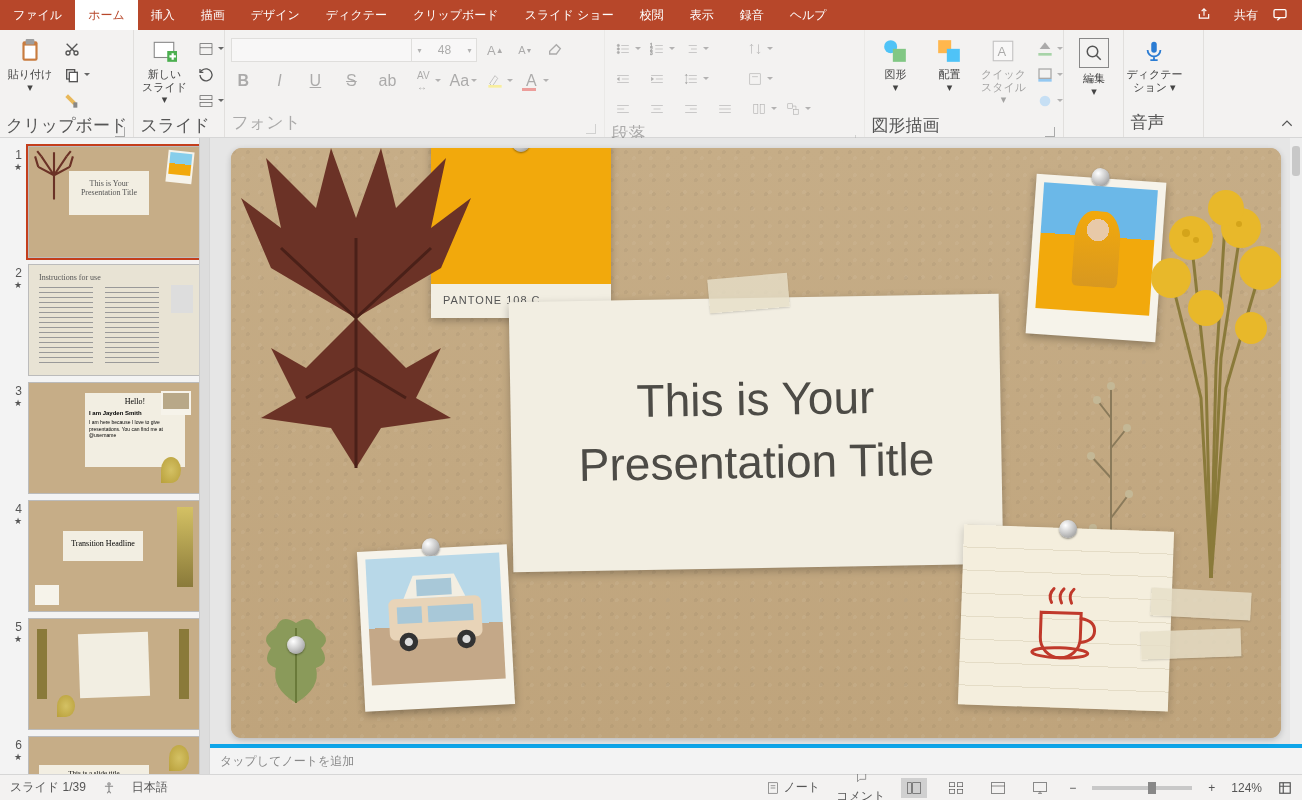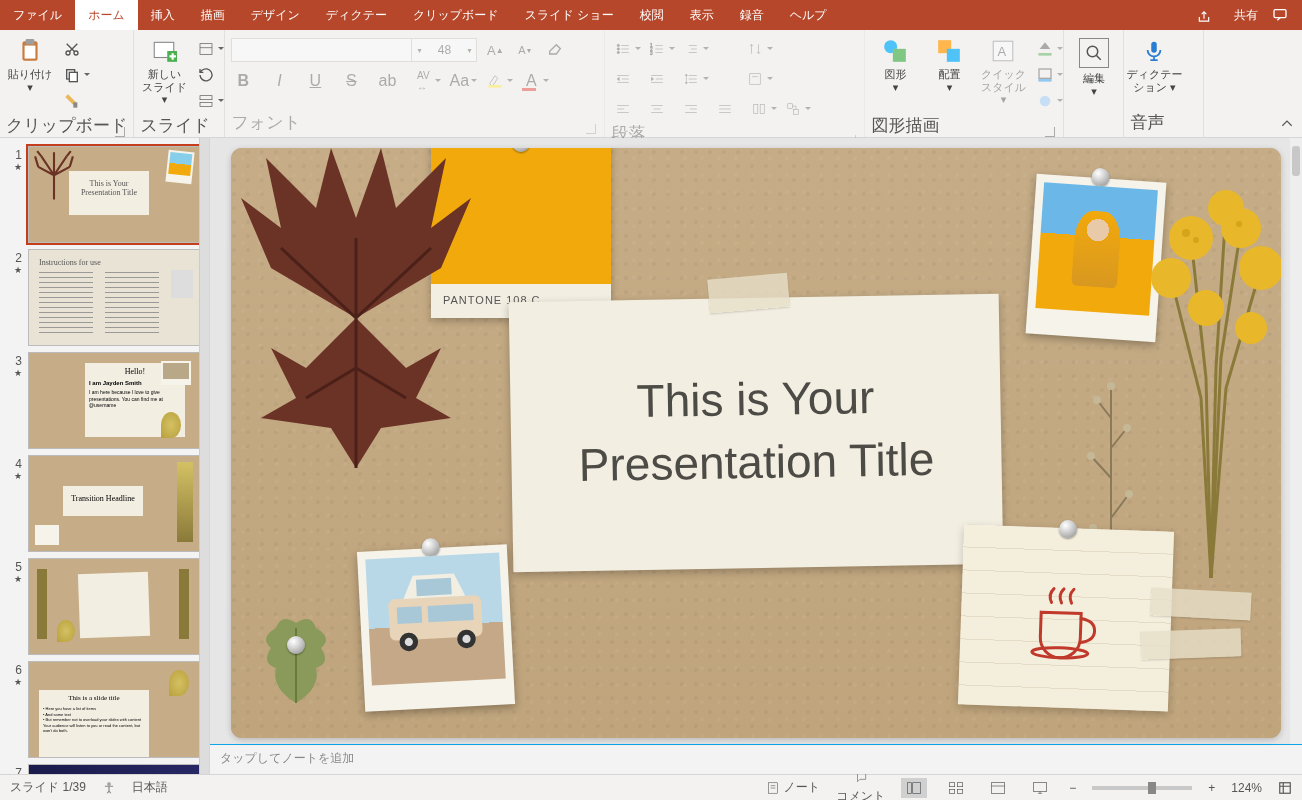--- a/index.html
+++ b/index.html
@@ -31,21 +31,21 @@
 .font-box .fs { width: 36px; text-align: center; font-size: 12px; color: #555; display: flex; align-items: center; justify-content: center; }
 .font-box .dd { width: 14px; display: flex; align-items: center; justify-content: center; color: #666; font-size: 8px; }
 svg { display: block; }
 
 
 .main { flex: 1; display: flex; min-height: 0; }
 .thumbs { width: 210px; background: #f3f3f3; overflow-y: auto; border-right: 1px solid #d6d6d6; padding: 8px 4px; position: relative; }
 .thumb-row { display: flex; gap: 6px; margin-bottom: 6px; }
 .thumb-num { width: 18px; text-align: right; font-size: 12px; color: #555; padding-top: 2px; }
 .thumb-num .star { font-size: 9px; color: #555; }
-.thumb { width: 172px; height: 97px; background: #c4a777; border: 1px solid #bbb; position: relative; overflow: hidden; }
+.thumb { width: 172px; height: 112px; background: #c4a777; border: 1px solid #bbb; position: relative; overflow: hidden; }
 .thumb.active { outline: 2px solid #c43e1c; }
 .thumb-sep { position: absolute; right: 0; top: 0; bottom: 0; width: 10px; background: #ddd; border-left: 1px solid #ccc; }
 
 .canvas-wrap { flex: 1; display: flex; flex-direction: column; background: #e6e6e6; position: relative; }
 .canvas-scroll { position: absolute; right: 0; top: 0; bottom: 30px; width: 12px; background: #eee; }
 .canvas-scroll .handle { position: absolute; left: 2px; right: 2px; top: 8px; height: 30px; background: #c8c8c8; border-radius: 3px; }
 .slide-area { flex: 1; display: flex; align-items: flex-start; justify-content: center; padding: 10px 10px 0 10px; }
 .slide { width: 1050px; height: 590px; background: #c6ad87; position: relative; box-shadow: 0 2px 6px rgba(0,0,0,.2); overflow: hidden; border-radius: 11px; }
 .cork { position: absolute; inset: 0; background:
   radial-gradient(circle at 20% 30%, rgba(0,0,0,.04) 0 2px, transparent 2px) 0 0/14px 14px,
@@ -59,21 +59,21 @@
 .leaf { position: absolute; left: -20px; top: -10px; width: 290px; height: 340px; }
 .polaroid { position: absolute; background: #f6f3ea; box-shadow: 0 3px 8px rgba(0,0,0,.3); padding: 8px 8px 26px 8px; }
 .polaroid .ph { width: 100%; height: 100%; background: #eee; }
 .pin { position: absolute; width: 18px; height: 18px; border-radius: 50%; background: radial-gradient(circle at 35% 30%, #fff, #ccc 45%, #888); box-shadow: 0 1px 2px rgba(0,0,0,.4); }
 .tape { position: absolute; background: rgba(230,222,200,.8); transform: rotate(-4deg); box-shadow: 0 1px 2px rgba(0,0,0,.15); }
 .note-card { position: absolute; right: 110px; bottom: 30px; width: 210px; height: 180px; background: repeating-linear-gradient(#f4eedd 0 22px, #e4dcc6 22px 23px); box-shadow: 0 3px 8px rgba(0,0,0,.2); transform: rotate(2deg); display:flex; align-items:center; justify-content:center; }
 .flowers { position: absolute; right: -10px; top: 30px; width: 160px; height: 400px; }
 .branch { position: absolute; right: 140px; top: 200px; width: 60px; height: 260px; }
 .small-leaf { position: absolute; left: 20px; bottom: 30px; width: 90px; height: 100px; }
 
-.notes-pane { height: 30px; background: #f3f3f3; border-top: 1px solid #0ea5e9; font-size: 12px; color: #888; padding: 5px 10px; }
+.notes-pane { height: 30px; background: #f3f3f3; border-top: 4px solid #0ea5e9; font-size: 12px; color: #888; padding: 5px 10px; }
 
 
 .status { height: 26px; background: #f3f2f1; border-top: 1px solid #d6d6d6; display: flex; align-items: center; font-size: 12px; color: #555; padding: 0 10px; gap: 16px; }
 .status .spacer { flex: 1; }
 .status .viewbtn { width: 26px; height: 20px; display: flex; align-items: center; justify-content: center; cursor: pointer; }
 .status .viewbtn.active { background: #d0d0d0; }
 .zoom-slider { width: 100px; height: 4px; background: #c8c8c8; position: relative; }
 .zoom-slider .knob { position: absolute; top: -4px; left: 56px; width: 8px; height: 12px; background: #888; }
 
 .disabled { opacity: .45; }
@@ -93,21 +93,21 @@
   <div class="tab">デザイン</div>
   <div class="tab">ディクテー</div>
   <div class="tab">クリップボード</div>
   <div class="tab">スライド ショー</div>
   <div class="tab">校閲</div>
   <div class="tab">表示</div>
   <div class="tab">録音</div>
   <div class="tab">ヘルプ</div>
   <div class="spacer"></div>
   <div class="right">
-    <div style="display:flex;align-items:flex-end;gap:23px;">
+    <div style="display:flex;align-items:flex-start;gap:23px;">
       <svg width="14" height="14" viewBox="0 0 24 24" fill="none" stroke="#fff" stroke-width="2">
           <path d="M4 12v7h16v-7M12 3v12M8 7l4-4 4 4"></path>
         </svg>
       <span>共有</span>
     </div>
     <svg width="16" height="16" viewBox="0 0 24 24" fill="none" stroke="#fff" stroke-width="2">
         <rect x="3" y="4" width="18" height="12" rx="2"></rect>
         <path d="M8 20l4-4"></path>
       </svg>
   </div>

